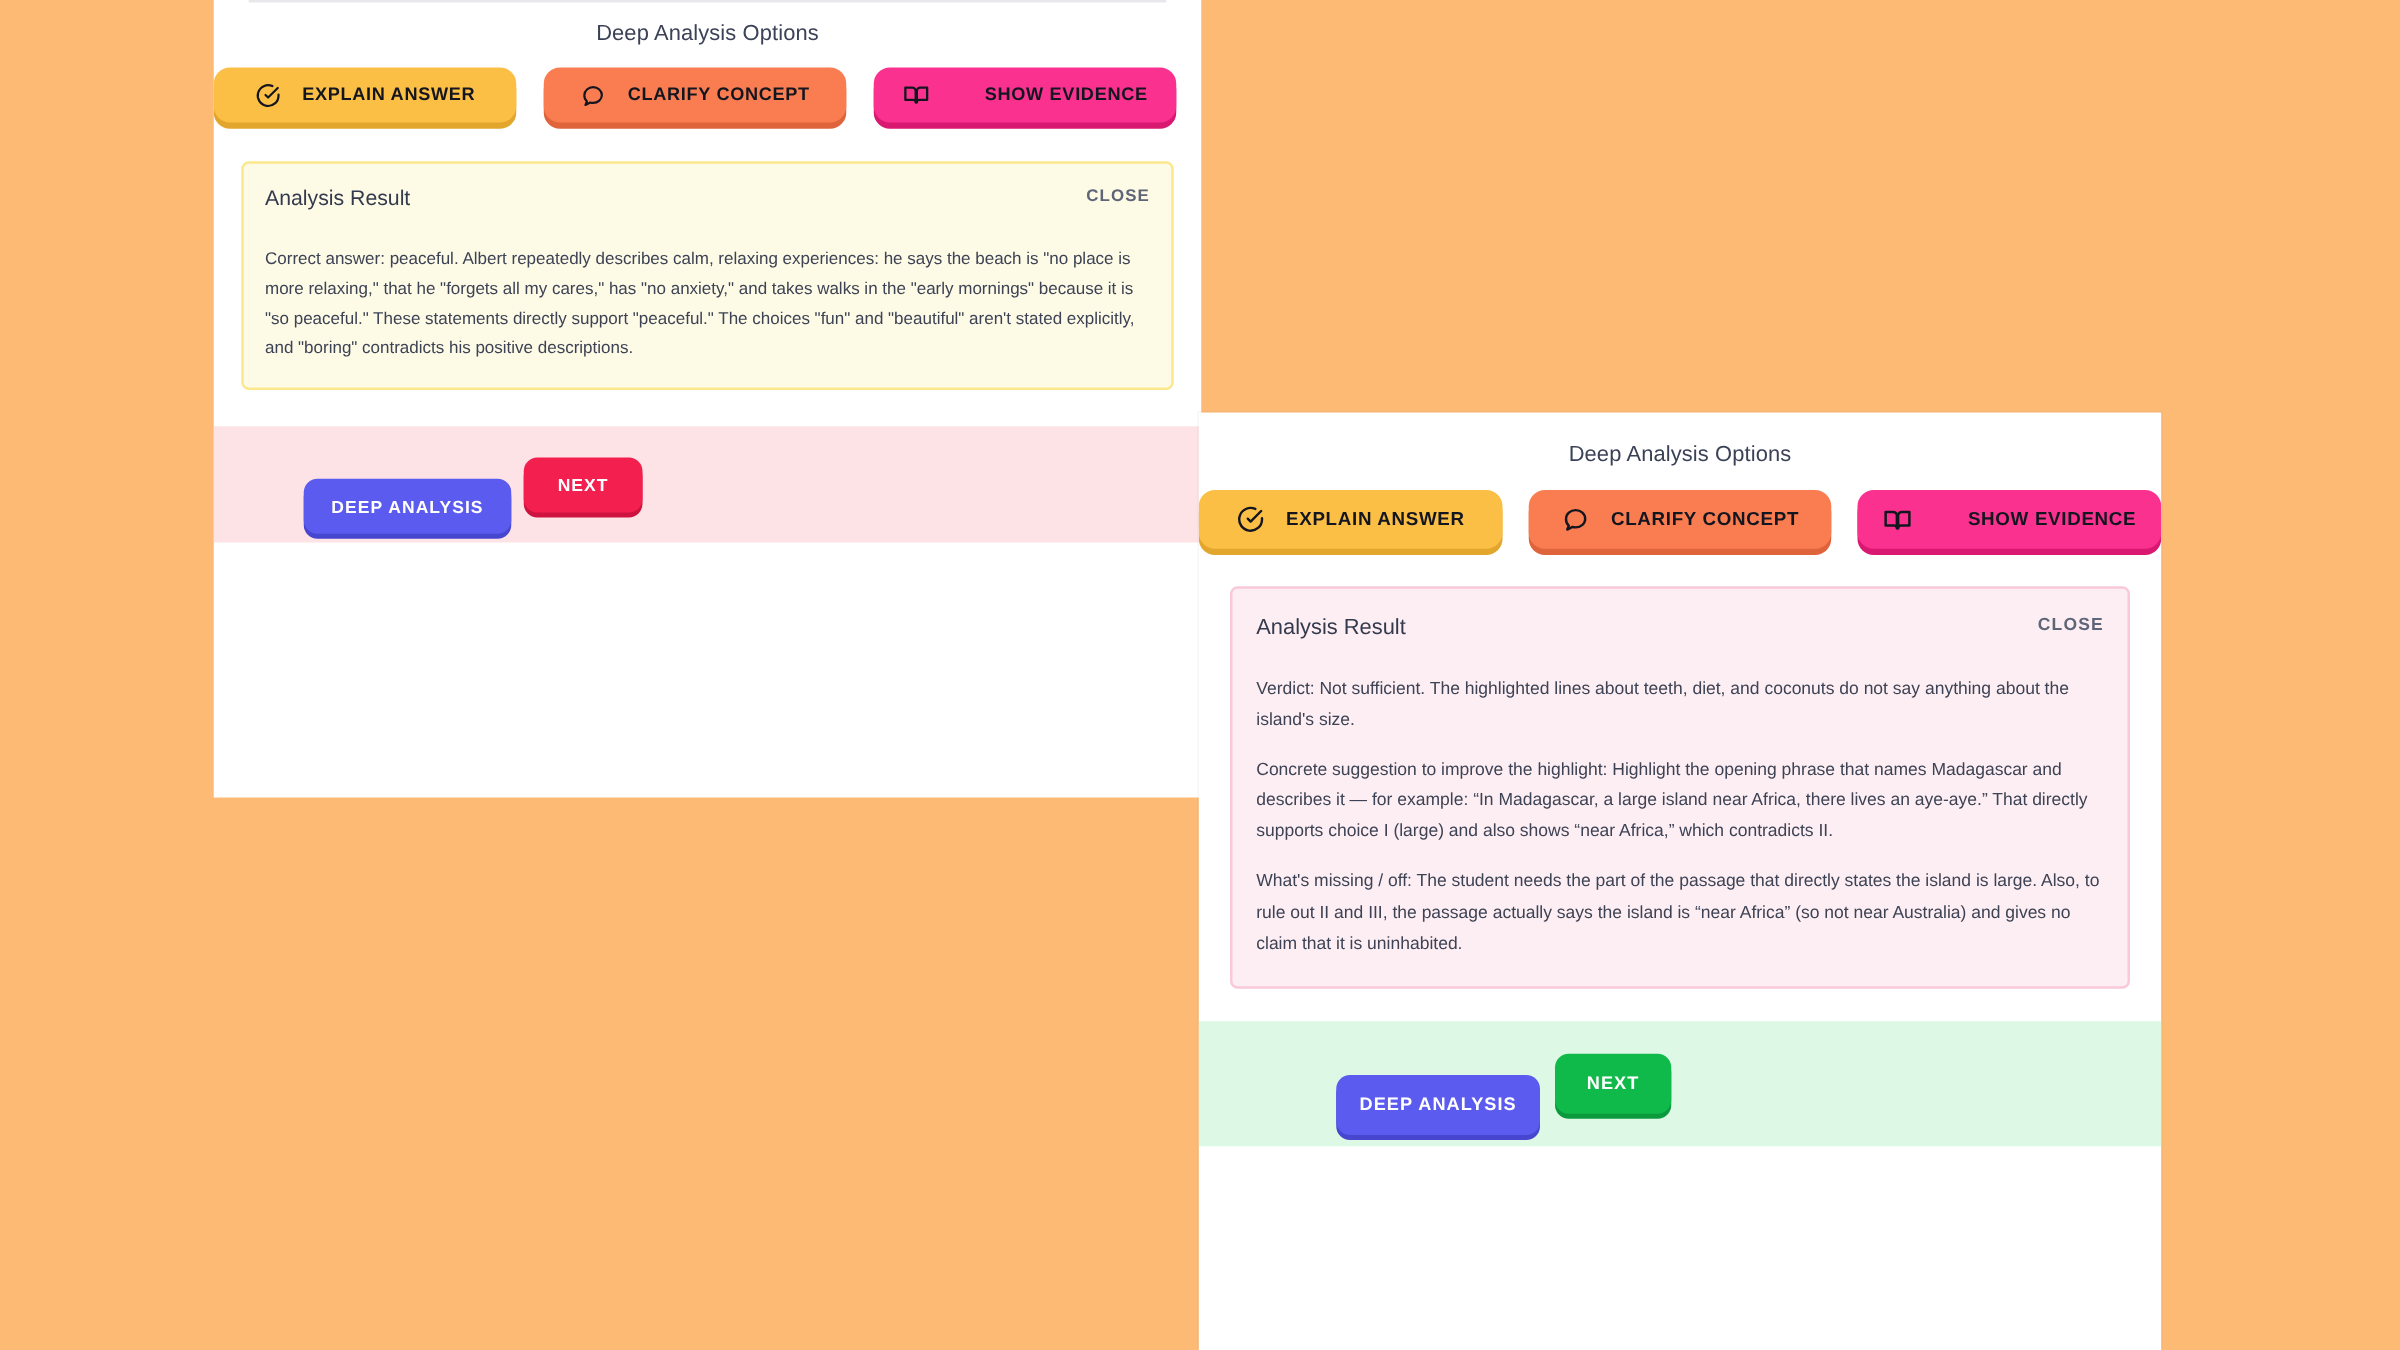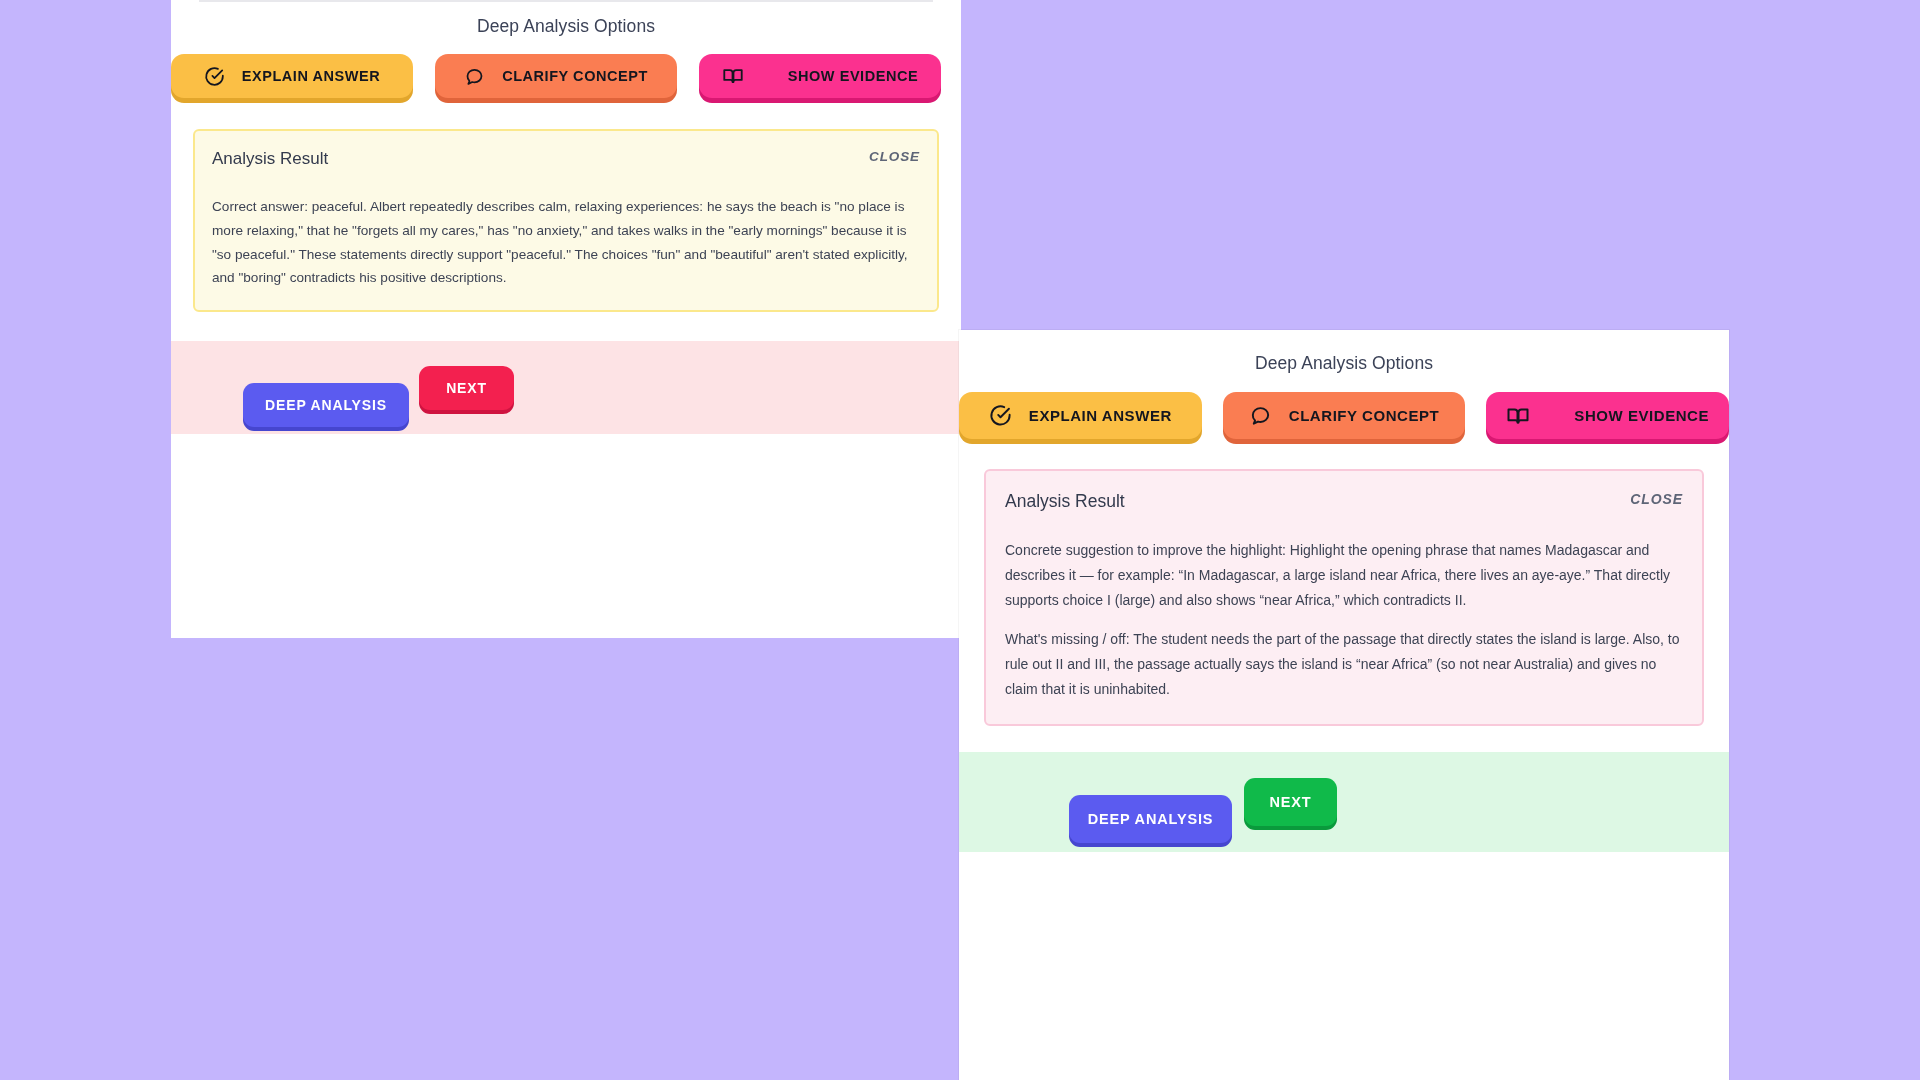--- a/index.html
+++ b/index.html
@@ -2,21 +2,21 @@
 <html><head>
 <meta charset="utf-8">
 <style>
   * { box-sizing: border-box; margin: 0; padding: 0; }
   html, body {
     width: 1920px; height: 1080px;
     overflow: hidden;
     background: #23285e;
     font-family: "Liberation Sans", sans-serif;
   }
-  #stage { position: relative; width: 1920px; height: 1080px; background: #c4b5fd; }
+  #stage { position: relative; width: 1920px; height: 1080px; background: #fdba74; }
 
   
   .panel { position: absolute; background: #ffffff; overflow: hidden; }
 
   #panel-left {
     left: 171px; top: -8px; width: 790px; height: 646px;
     border-left: 0;
   }
   #panel-left .panel-topline {
     position: absolute; left: 28px; top: 8px; right: 28px; height: 2px;
@@ -61,21 +61,21 @@
   .result-card { border-radius: 6px; }
   .result-card.yellow { background: #fdfae6; border: 2px solid #fbe88c; }
   .result-card.pink   { background: #fdeef3; border: 2px solid #f9c9da; }
 
   .result-head { display: flex; align-items: flex-start; justify-content: space-between; }
   .result-title { color: #333a4d; font-weight: 400; }
   .close-btn {
     background: none; border: none; cursor: pointer;
     color: #5e6577; font-weight: 600; letter-spacing: .9px;
     font-family: "Liberation Sans", sans-serif;
-    text-transform: uppercase; padding: 0; font-style: italic;
+    text-transform: uppercase; padding: 0;
   }
   .result-body p { color: #3d4354; margin-top: 26px; }
   .result-body p + p { margin-top: 1.05em; }
 
   
   .footer-bar { display: flex; align-items: center; }
   .footer-bar.pinkbar  { background: #fde3e5; }
   .footer-bar.greenbar { background: #ddf8e4; }
   .foot-btn {
     border: none; outline: none; cursor: pointer; color: #ffffff;
@@ -206,20 +206,21 @@
         <span>SHOW EVIDENCE</span>
       </button>
     </div>
 
     <div class="result-card pink">
       <div class="result-head">
         <span class="result-title">Analysis Result</span>
         <button class="close-btn">CLOSE</button>
       </div>
       <div class="result-body">
+        <p>Verdict: Not sufficient. The highlighted lines about teeth, diet, and coconuts do not say anything about the island's size.</p>
         <p>Concrete suggestion to improve the highlight: Highlight the opening phrase that names Madagascar and describes it — for example: “In Madagascar, a large island near Africa, there lives an aye-aye.” That directly supports choice I (large) and also shows “near Africa,” which contradicts II.</p>
         <p>What's missing / off: The student needs the part of the passage that directly states the island is large. Also, to rule out II and III, the passage actually says the island is “near Africa” (so not near Australia) and gives no claim that it is uninhabited.</p>
       </div>
     </div>
 
     <div class="footer-bar greenbar">
       <button class="foot-btn btn-deep">DEEP ANALYSIS</button>
       <button class="foot-btn btn-next-green">NEXT</button>
     </div>
   </div>

